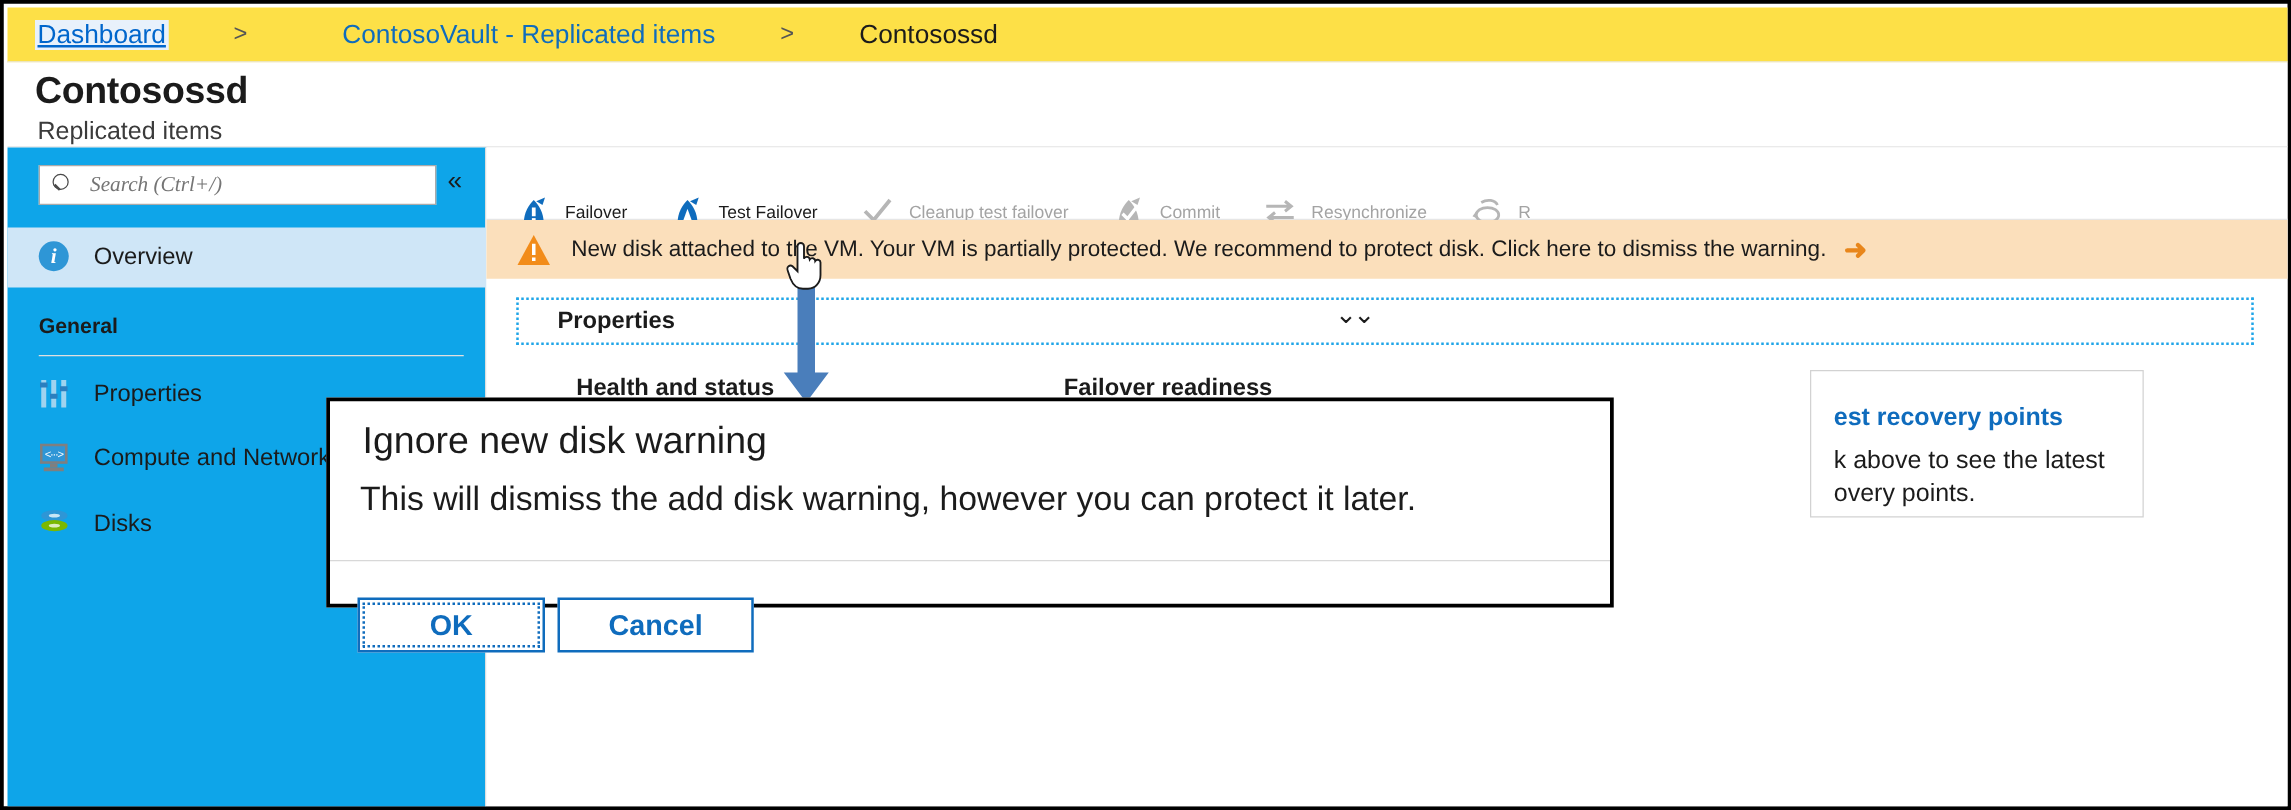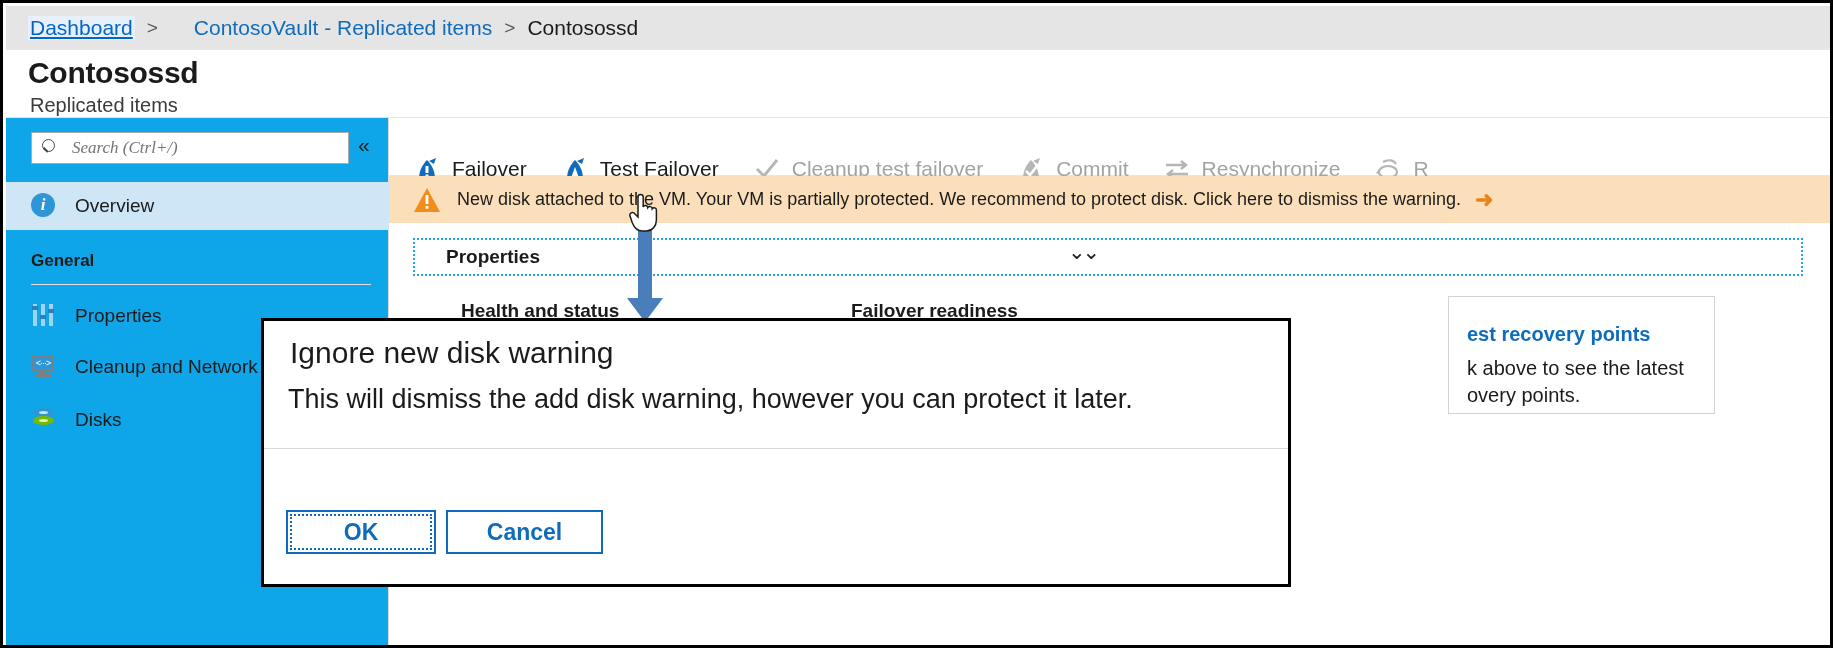--- a/index.html
+++ b/index.html
@@ -19,27 +19,28 @@
     background: #ffffff;
     box-sizing: border-box;
     border: 3px solid #000000;
   }
 
   
   .breadcrumb {
     position: absolute;
     left: 3px; top: 3px;
     width: 1827px; height: 44px;
-    background: #e5e5e5;
+    background: #fde047;
     border-bottom: 1px solid #e6e6e6;
     display: flex;
     align-items: center;
     padding-left: 22px;
     box-sizing: border-box;
     font-size: 21px;
+    gap: 40px;
   }
   .crumb-link {
     color: #0066cc;
     text-decoration: underline;
     background: #e8f1fb;
     padding: 0 2px;
   }
   .crumb-link2 {
     color: #0f6cbd;
     text-decoration: none;
@@ -278,21 +279,21 @@
     display: flex;
     align-items: center;
     padding-left: 24px;
     box-sizing: border-box;
     white-space: nowrap;
   }
   .tb-item {
     display: flex;
     align-items: center;
     margin-right: 34px;
-    font-size: 21px;
+    font-size: 14px;
     color: #1b1b1b;
     cursor: pointer;
     flex: 0 0 auto;
     margin-top: 44px;
   }
   .tb-item.disabled { color: #a3a3a3; cursor: default; }
   .tb-ico {
     width: 28px; height: 28px;
     margin-right: 11px;
     flex: 0 0 auto;
@@ -405,21 +406,21 @@
     position: absolute;
     left: 626px; top: 188px;
     width: 30px; height: 42px;
     z-index: 45;
   }
 
   
   .dialog {
     position: absolute;
     left: 258px; top: 315px;
-    width: 1030px; height: 269px;
+    width: 1030px; height: 168px;
     background: #ffffff;
     border: 3px solid #000000;
     box-sizing: border-box;
     z-index: 60;
   }
   .dlg-title {
     position: absolute;
     left: 26px; top: 15px;
     font-size: 30px;
     color: #1b1b1b;
@@ -444,21 +445,20 @@
     background: #ffffff;
     color: #0f6cbd;
     font-family: "Liberation Sans", sans-serif;
     font-size: 23px;
     font-weight: 700;
     cursor: pointer;
     box-sizing: border-box;
     display: flex;
     align-items: center;
     justify-content: center;
-    margin-top: 32px;
   }
   .dlg-btn.ok {
     left: 22px; top: 157px;
     width: 150px;
     outline: 2px dotted #0f6cbd;
     outline-offset: -6px;
   }
   .dlg-btn.cancel {
     left: 182px; top: 157px;
     width: 157px;
@@ -506,21 +506,21 @@
       <span class="nav-ico">
         <span class="ico-props"><i></i><i></i><i></i><b></b><b></b><b></b></span>
       </span>
       <span>Properties</span>
     </div>
 
     <div class="nav-item" style="top:225px">
       <span class="nav-ico">
         <span class="ico-monitor"><span class="scr">&lt;···&gt;</span><span class="stand"></span><span class="base"></span></span>
       </span>
-      <span>Cleanup and Network</span>
+      <span>Compute and Network</span>
     </div>
 
     <div class="nav-item" style="top:278px">
       <span class="nav-ico">
         <span class="ico-disks"><span class="d1"></span><span class="d2"></span></span>
       </span>
       <span>Disks</span>
     </div>
   </div>
 

